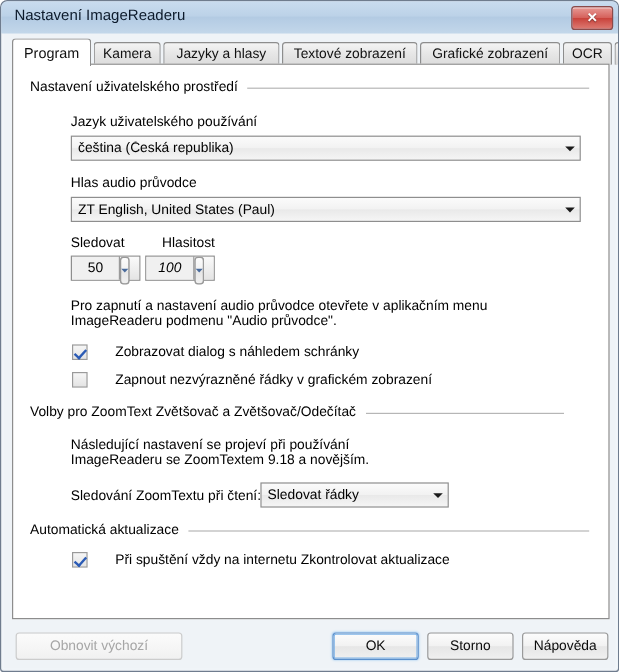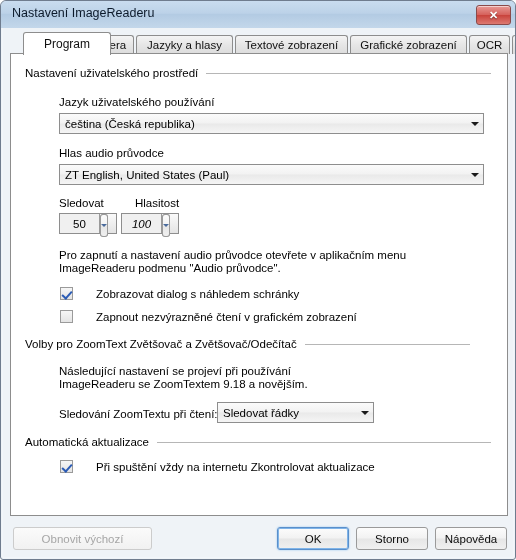--- a/index.html
+++ b/index.html
@@ -281,21 +281,21 @@
   <div class="frame-inner"></div>
 
   <div class="titlebar">
     <div class="title-text">Nastavení ImageReaderu</div>
     <div class="close-btn">
       <div class="close-glyph">✕</div>
     </div>
   </div>
 
   <div class="tabstrip">
-    <div class="tab selected" style="left:13px; width:88px;">Program</div>
+    <div class="tab selected" style="left:0px; width:66px;">Program</div>
     <div class="tab" style="left:68px; width:56px;">Kamera</div>
     <div class="tab" style="left:126px; width:97px;">Jazyky a hlasy</div>
     <div class="tab" style="left:225px; width:113px;">Textové zobrazení</div>
     <div class="tab" style="left:340px; width:117px;">Grafické zobrazení</div>
     <div class="tab" style="left:459px; width:41px;">OCR</div>
     <div class="tab" style="left:502px; width:60px;">Oříznutí</div>
   </div>
 
   <div class="panel">
 
@@ -349,21 +349,21 @@
     <div class="static-text" style="left:48px; top:194px;">Pro zapnutí a nastavení audio průvodce otevřete v aplikačním menu</div>
     <div class="static-text" style="left:48px; top:207px;">ImageReaderu podmenu "Audio průvodce".</div>
 
     <div class="cbrow" style="left:49px; top:233px;">
       <span class="cbox checked"></span>
       <span class="lbl">Zobrazovat dialog s náhledem schránky</span>
     </div>
 
     <div class="cbrow" style="left:49px; top:256px;">
       <span class="cbox"></span>
-      <span class="lbl">Zapnout nezvýrazněné čtení v grafickém zobrazení</span>
+      <span class="lbl">Zapnout nezvýrazněné řádky v grafickém zobrazení</span>
     </div>
 
     <div class="group-head" style="left:14px; top:284px; width:466px;">
       <span>Volby pro ZoomText Zvětšovač a Zvětšovač/Odečítač</span>
       <span class="rule" style="width:165px;"></span>
     </div>
 
     <div class="static-text" style="left:48px; top:310px;">Následující nastavení se projeví při používání</div>
     <div class="static-text" style="left:48px; top:323px;">ImageReaderu se ZoomTextem 9.18 a novějším.</div>
 

